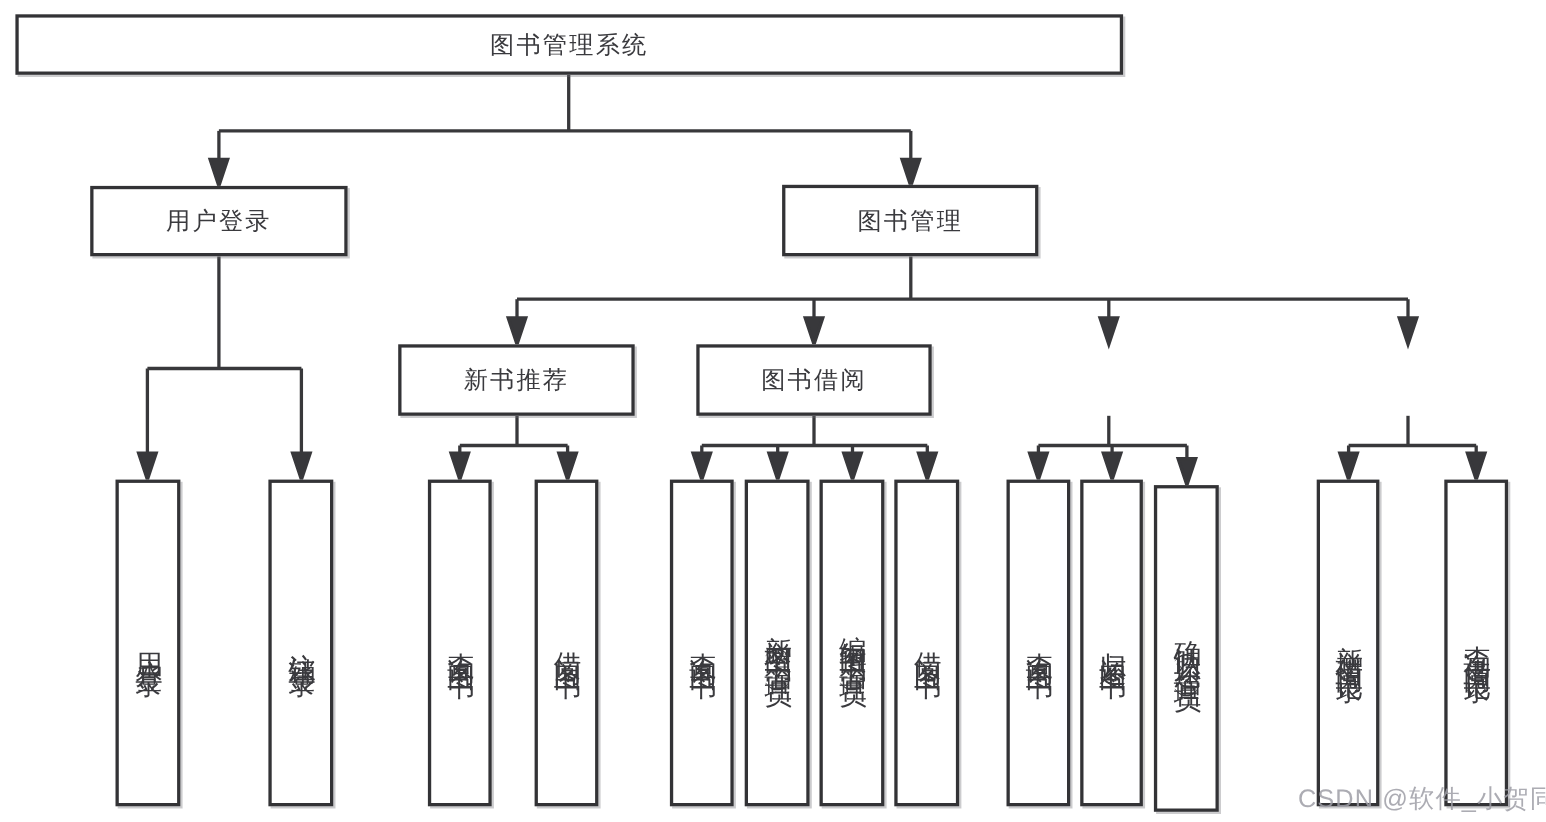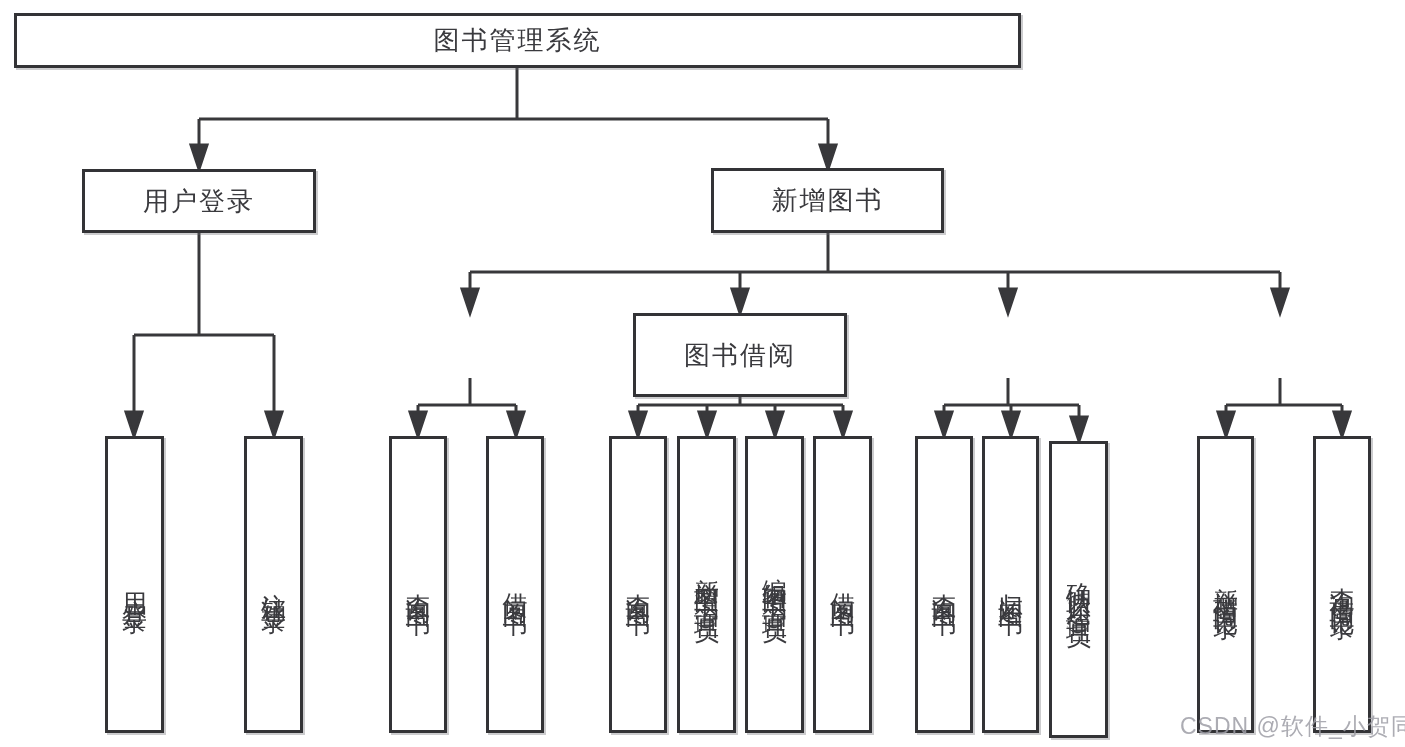--- a/index.html
+++ b/index.html
@@ -16,21 +16,21 @@
     box-sizing:border-box;
     background:#ffffff;
     border:3px solid #333336;
     box-shadow:2px 2px 0 rgba(110,110,116,0.35);
     display:flex;
     align-items:center;
     justify-content:center;
     color:#3a3a3e;
   }
   .node.h span{
-    font-size:26px;
+    font-size:22px;
     letter-spacing:2px;
     white-space:nowrap;
   }
   .node.v span{
     writing-mode:vertical-rl;
     font-size:25px;
     letter-spacing:6px;
     line-height:1;
   }
   .watermark{
@@ -124,24 +124,27 @@
   </svg>
 
   <div class="node h" style="left:14px;top:13px;width:1007px;height:55px">
     <span>图书管理系统</span>
   </div>
 
   <div class="node h" style="left:82px;top:169px;width:234px;height:64px">
     <span>用户登录</span>
   </div>
   <div class="node h" style="left:711px;top:168px;width:233px;height:65px">
-    <span>新增图书</span>
+    <span>图书管理</span>
   </div>
 
-  <div class="node h" style="left:633px;top:313px;width:214px;height:84px">
+  <div class="node h" style="left:362px;top:313px;width:215px;height:65px">
+    <span>新书推荐</span>
+  </div>
+  <div class="node h" style="left:633px;top:313px;width:214px;height:65px">
     <span>图书借阅</span>
   </div>
 
   <div class="node v" style="left:105px;top:436px;width:59px;height:297px">
     <span>用户登录</span>
   </div>
   <div class="node v" style="left:244px;top:436px;width:59px;height:297px">
     <span>注销登录</span>
   </div>
 

